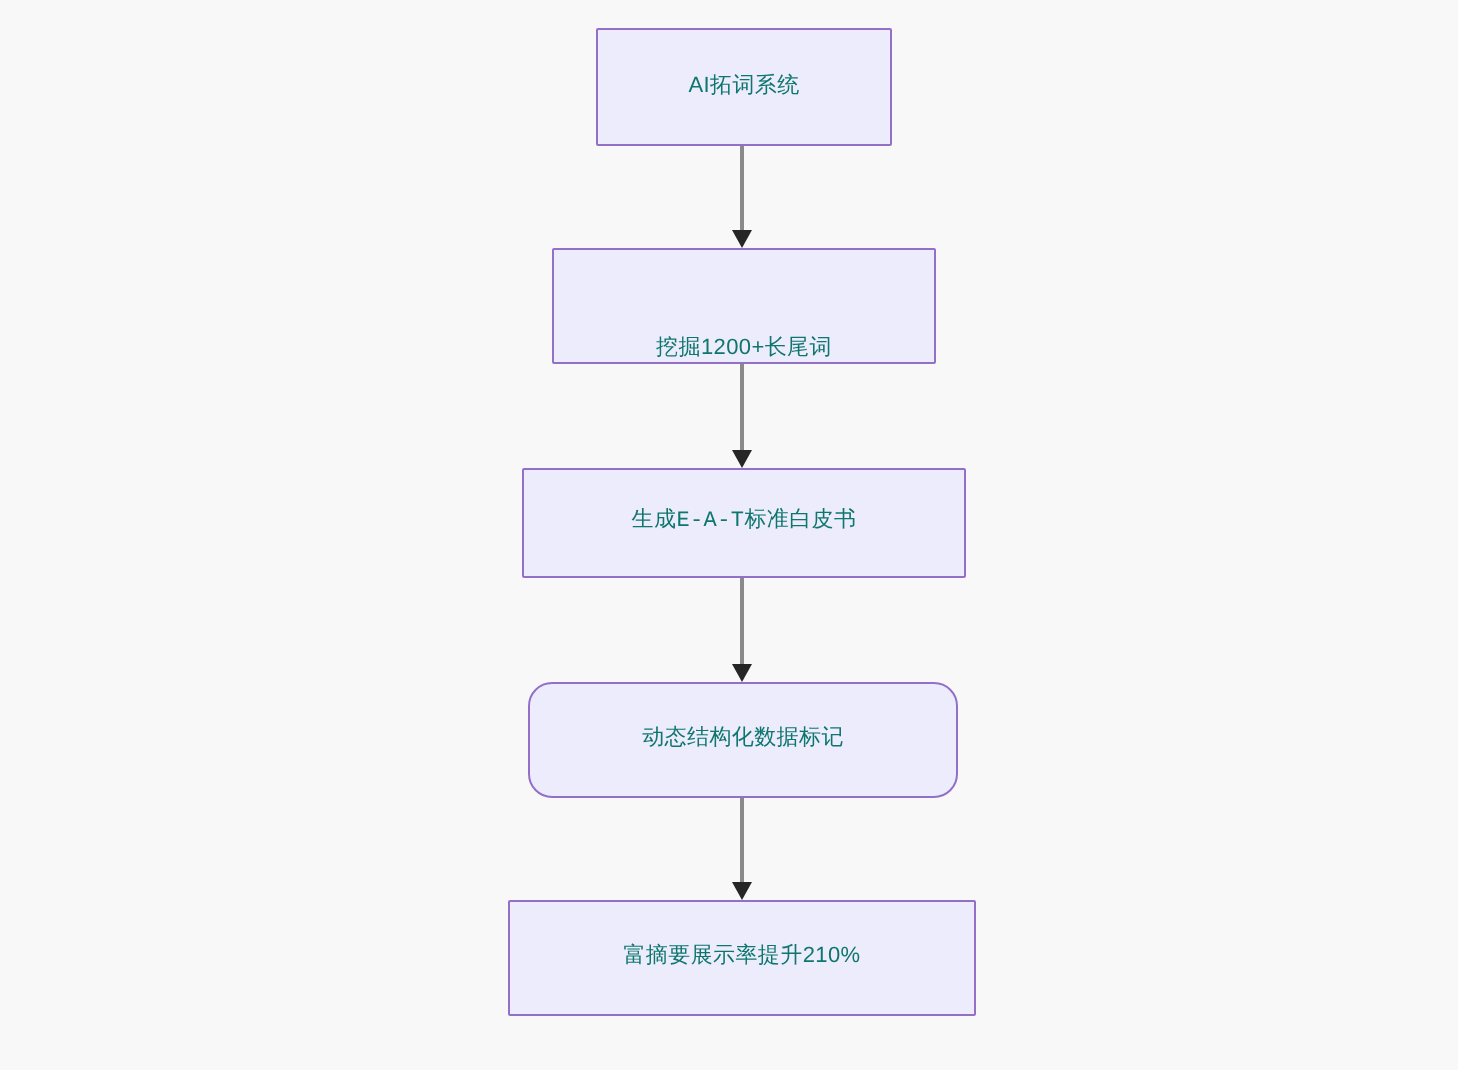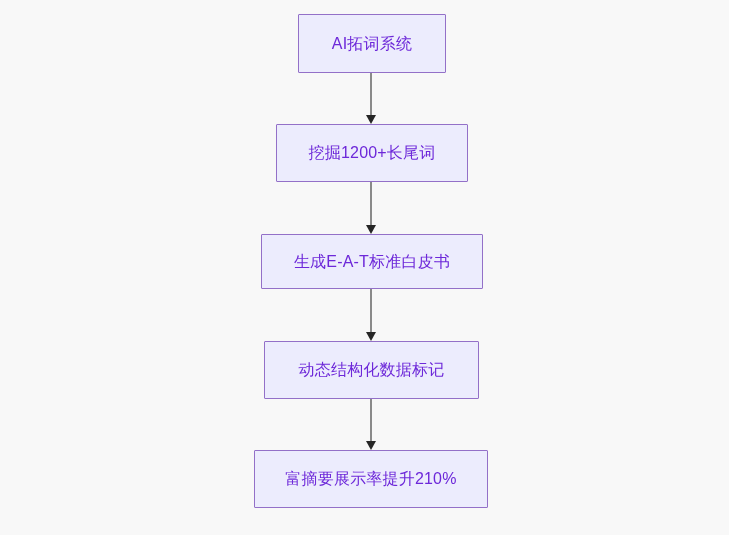--- a/index.html
+++ b/index.html
@@ -20,22 +20,22 @@
   }
   .node {
     position: absolute;
     box-sizing: border-box;
     background: #ececfd;
     border: 1px solid #9370c8;
     border-radius: 1px;
     display: flex;
     align-items: center;
     justify-content: center;
-    color: #6d28d9;
-    font-size: 16px;
+    color: #0f766e;
+    font-size: 11px;
     line-height: 1.2;
     letter-spacing: 0.2px;
     white-space: nowrap;
   }
   .node-label {
     display: block;
   }
   .edge {
     position: absolute;
   }
@@ -66,39 +66,39 @@
 
   <div class="node" style="left:298px; top:14px; width:148px; height:59px;">
     <span class="node-label">AI拓词系统</span>
   </div>
 
   <div class="edge" style="left:361px; top:73px; width:20px; height:51px;">
     <div class="edge-line" style="height:42px;"></div>
     <div class="edge-head"></div>
   </div>
 
-  <div class="node" style="left:276px; top:124px; width:192px; height:58px;">
+  <div class="node" style="left:276px; top:124px; width:192px; height:58px;align-items:flex-end;">
     <span class="node-label">挖掘1200+长尾词</span>
   </div>
 
   <div class="edge" style="left:361px; top:182px; width:20px; height:52px;">
     <div class="edge-line" style="height:43px;"></div>
     <div class="edge-head"></div>
   </div>
 
-  <div class="node" style="left:261px; top:234px; width:222px; height:55px;">
+  <div class="node" style="left:261px; top:234px; width:222px; height:55px;font-family:Liberation Mono, monospace;">
     <span class="node-label">生成E-A-T标准白皮书</span>
   </div>
 
   <div class="edge" style="left:361px; top:289px; width:20px; height:52px;">
     <div class="edge-line" style="height:43px;"></div>
     <div class="edge-head"></div>
   </div>
 
-  <div class="node" style="left:264px; top:341px; width:215px; height:58px;">
+  <div class="node" style="left:264px; top:341px; width:215px; height:58px;border-radius:12px;">
     <span class="node-label">动态结构化数据标记</span>
   </div>
 
   <div class="edge" style="left:361px; top:399px; width:20px; height:51px;">
     <div class="edge-line" style="height:42px;"></div>
     <div class="edge-head"></div>
   </div>
 
   <div class="node" style="left:254px; top:450px; width:234px; height:58px;text-align:right;">
     <span class="node-label">富摘要展示率提升210%</span>

